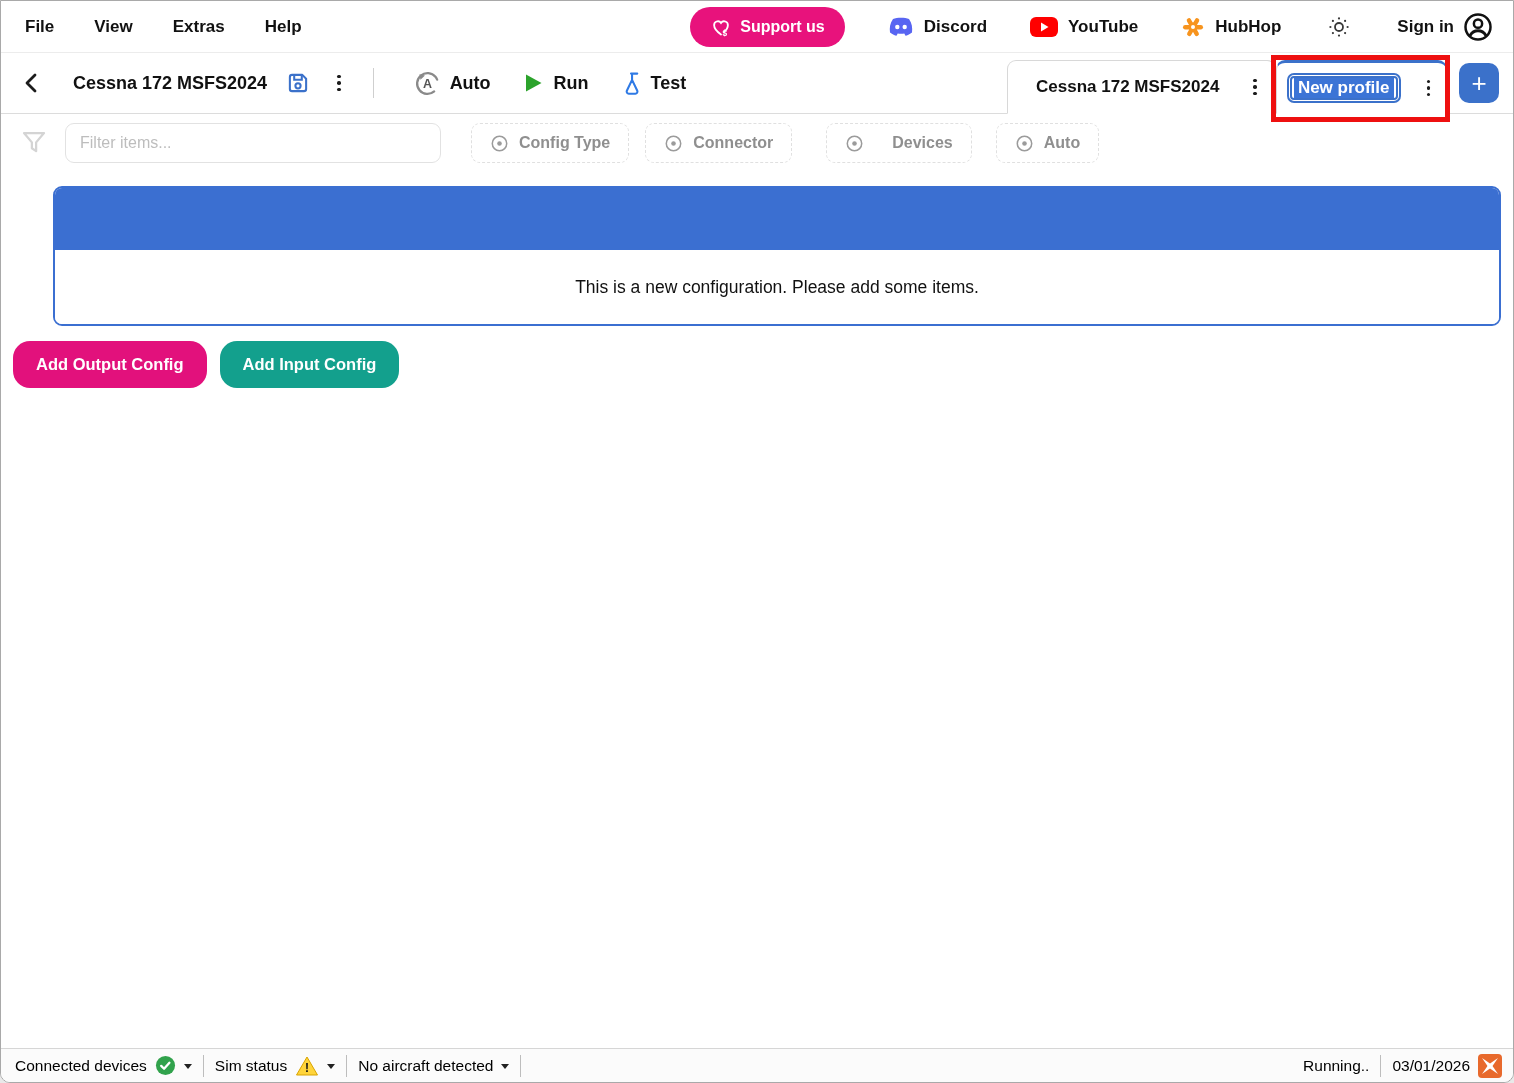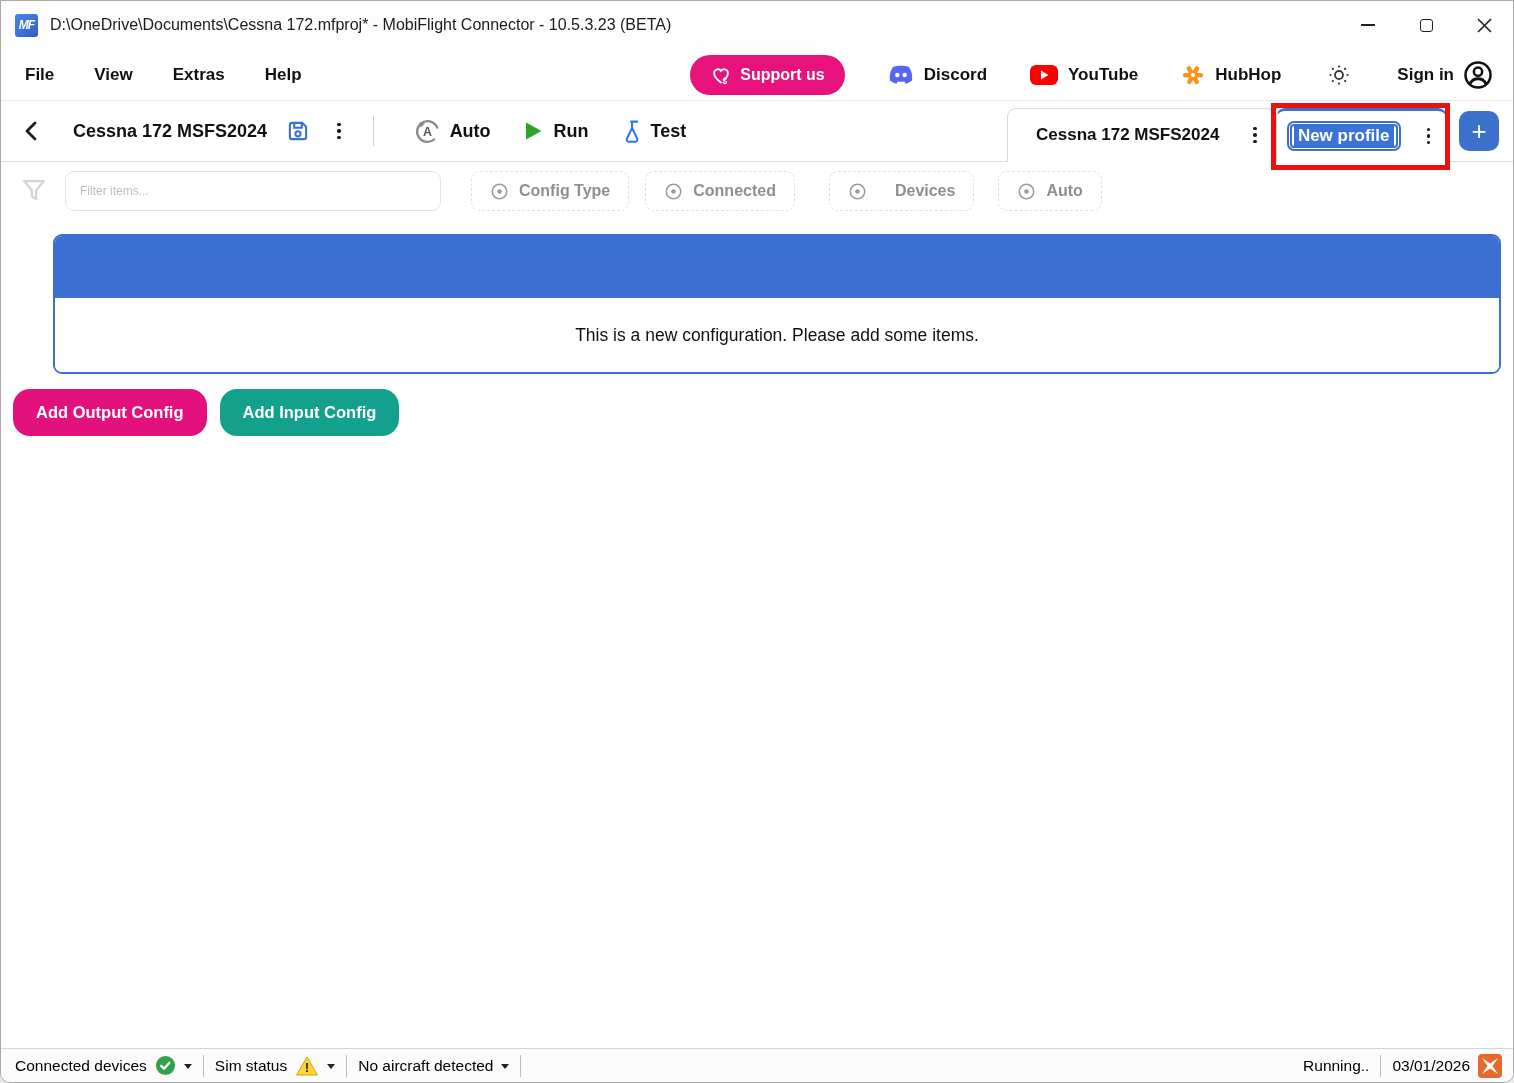--- a/index.html
+++ b/index.html
@@ -43,21 +43,21 @@
   .tab-label{ font-size:17px; font-weight:700; color:#111; margin-right:26px; }
   .tab-editing{ padding:0 8px 0 10px; border-top:3px solid #3b71ca; }
   .rename-box{ border:2px solid #3b71ca; border-radius:7px; padding:3px 5px; background:#fff; outline:2px solid #3b71ca; outline-offset:-5px;}
   .rename-box .sel{ background:#3b74d6; color:#fff; font-size:17px; font-weight:700; padding:2px 4px; white-space:nowrap; }
   .annotation-box{ position:absolute; left:-6px; right:-4px; top:-8px; bottom:-9px; border:5px solid #ee1010; pointer-events:none; z-index:5;}
   .add-tab-btn{ width:40px; height:40px; border:none; border-radius:10px; background:#3b71ca; color:#fff;
     font-size:26px; font-weight:400; display:flex; align-items:center; justify-content:center; margin:0 14px 0 12px; align-self:center; cursor:pointer; font-family:inherit;}
   
   .filterbar{ height:58px; display:flex; align-items:center; padding-left:18px; gap:16px; flex:0 0 auto; background:#fff;}
   .filter-input{ width:376px; height:40px; border:1px solid #e2e2e2; border-radius:9px; padding:0 14px;
-    font-size:12px; font-family:inherit; color:#444; }
+    font-size:16px; font-family:inherit; color:#444; }
   .filter-input::placeholder{ color:#bdbdbd; }
   .pill{ height:40px; border:1.5px dashed #e0e0e0; border-radius:9px; background:#fff; display:flex; align-items:center;
     gap:10px; padding:0 18px; font-size:16px; font-weight:600; color:#8f8f8f; font-family:inherit; cursor:pointer;}
   .pill:first-of-type{ margin-left:14px; }
   
   .main{ flex:1; background:#fff; padding:14px 12px 0 12px; overflow:hidden; }
   .config-box{ border:2px solid #3b6fd1; border-radius:9px; overflow:hidden;margin-left:40px; }
   .config-header{ height:62px; background:#3b6fd1; }
   .config-body{ height:74px; display:flex; align-items:center; justify-content:center; background:#fff; }
   .empty-msg{ font-size:17.5px; color:#111; }
@@ -72,37 +72,20 @@
   .sb-item{ display:flex; align-items:center; gap:8px; cursor:pointer; }
   .sb-sep{ width:1px; height:22px; background:#bdbdbd; margin:0 11px; }
   .caret{ width:0; height:0; border-left:4.5px solid transparent; border-right:4.5px solid transparent; border-top:5.5px solid #222; margin-top:2px;}
   .sb-right{ margin-left:auto; display:flex; align-items:center; }
 </style>
 </head>
 <body>
 
 <div class="window">
 
-  <div class="titlebar">
-    <div class="app-icon">MF</div>
-    <div class="title-text">D:\OneDrive\Documents\Cessna 172.mfproj* - MobiFlight Connector - 10.5.3.23 (BETA)</div>
-    <div class="win-controls">
-      <div class="win-btn">
-          <span class="minimize-glyph"></span>
-        </div>
-      <div class="win-btn">
-          <span class="maximize-glyph"></span>
-        </div>
-      <div class="win-btn">
-        <svg width="17" height="17" viewBox="0 0 17 17">
-            <path d="M2 2 L15 15 M15 2 L2 15" stroke="#222" stroke-width="1.6" fill="none"></path>
-          </svg>
-      </div>
-    </div>
-  </div>
 
   <div class="menubar">
     <div class="menu-left">
       <span class="menu-item">File</span>
       <span class="menu-item">View</span>
       <span class="menu-item">Extras</span>
       <span class="menu-item">Help</span>
     </div>
     <div class="menu-right">
       <button class="support-btn">
@@ -244,21 +227,21 @@
           <circle cx="10" cy="10" r="7.6" stroke="#9b9b9b" stroke-width="1.6" fill="none"></circle>
           <circle cx="10" cy="10" r="2.4" fill="#9b9b9b"></circle>
         </svg>
       <span>Config Type</span>
     </button>
     <button class="pill">
       <svg width="19" height="19" viewBox="0 0 20 20">
           <circle cx="10" cy="10" r="7.6" stroke="#9b9b9b" stroke-width="1.6" fill="none"></circle>
           <circle cx="10" cy="10" r="2.4" fill="#9b9b9b"></circle>
         </svg>
-      <span>Connected</span>
+      <span>Connector</span>
     </button>
     <button class="pill" style="margin-left:18px;gap:28px;">
       <svg width="19" height="19" viewBox="0 0 20 20">
           <circle cx="10" cy="10" r="7.6" stroke="#9b9b9b" stroke-width="1.6" fill="none"></circle>
           <circle cx="10" cy="10" r="2.4" fill="#9b9b9b"></circle>
         </svg>
       <span>Devices</span>
     </button>
     <button class="pill" style="margin-left:8px;">
       <svg width="19" height="19" viewBox="0 0 20 20">

